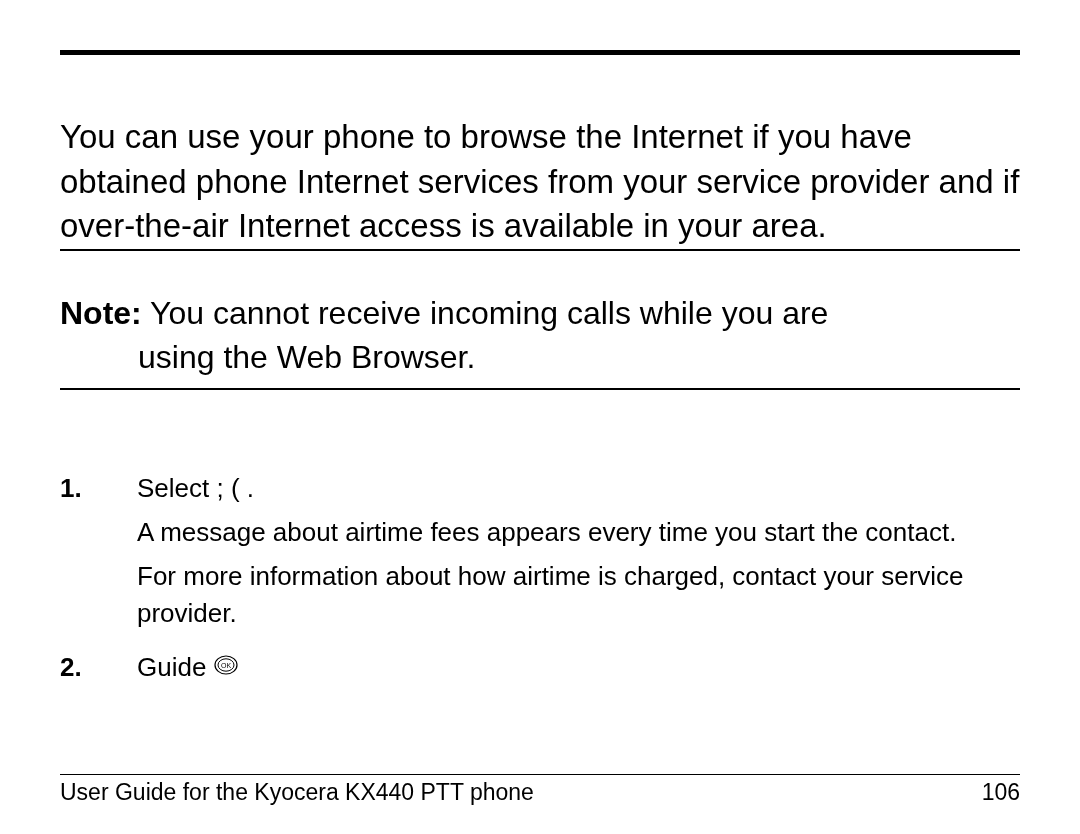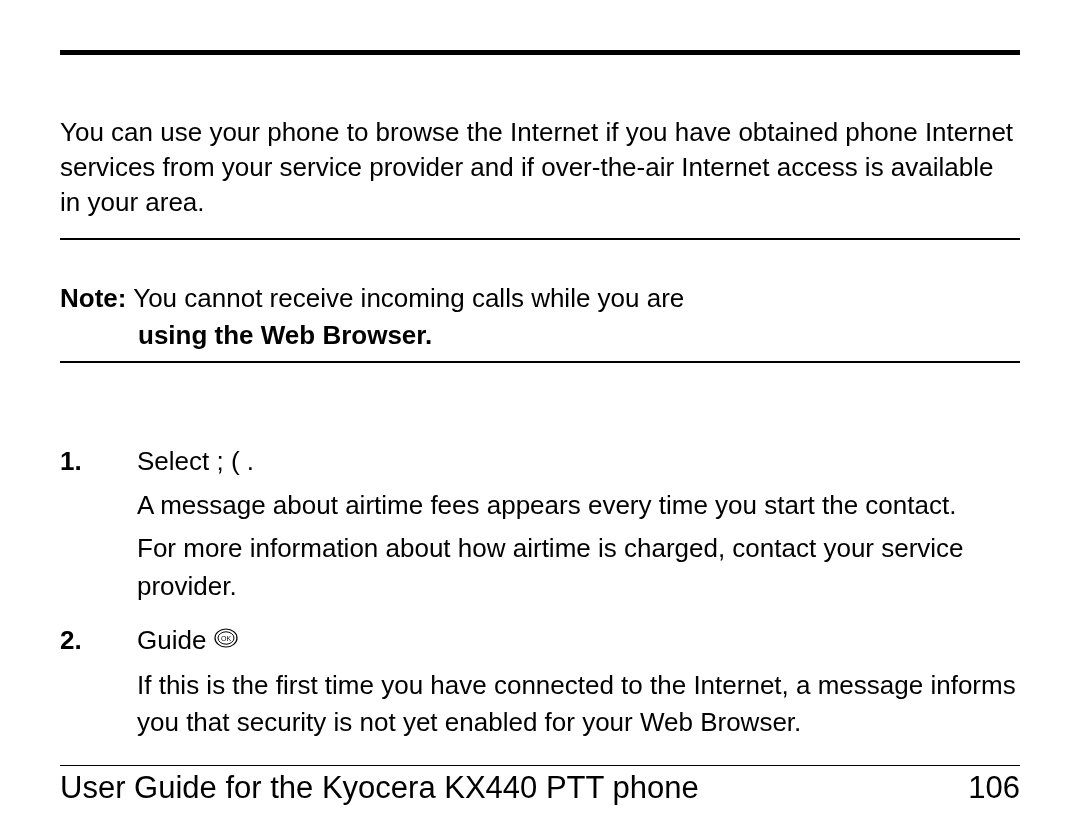--- a/index.html
+++ b/index.html
@@ -15,41 +15,39 @@
       color: #000;
       padding: 50px 60px 30px 60px;
       position: relative;
     }
     .hr-thick {
       border: none;
       border-top: 5px solid #000;
       margin-bottom: 60px;
     }
     .intro {
-      font-size: 26px;
+      font-size: 33px;
       line-height: 1.35;
-      margin-bottom: 18px;
     }
     .hr-thin-top {
       border: none;
       border-top: 2px solid #000;
       margin-bottom: 8px;
     }
     .note-block {
-      font-size: 26px;
+      font-size: 32px;
       line-height: 1.4;
       margin-top: 40px;
     }
     .note-label {
       font-weight: bold;
     }
     .note-indent {
       display: block;
       margin-left: 78px;
-      font-weight: bold;
     }
     .hr-thin-bottom {
       border: none;
       border-top: 2px solid #000;
       margin-top: 8px;
       margin-bottom: 80px;
     }
     .steps {
       font-size: 26px;
       line-height: 1.45;
@@ -83,21 +81,21 @@
       right: 60px;
     }
     .footer-line {
       border: none;
       border-top: 1px solid #000;
       margin-bottom: 4px;
     }
     .footer-row {
       display: flex;
       justify-content: space-between;
-      font-size: 31px;
+      font-size: 23px;
     }
   </style>
 </head>
 <body>
 
 <hr class="hr-thick">
 
 <p class="intro">You can use your phone to browse the Internet if you have obtained phone Internet services from your service provider and if over-the-air Internet access is available in your area.</p>
 
 <hr class="hr-thin-top">
@@ -117,21 +115,20 @@
     </div>
   </div>
   <div class="step">
     <div class="step-num">2.</div>
     <div class="step-body">
       <p><span>Guide </span><span class="ok-icon"><svg width="24" height="20" viewBox="0 0 24 20">
               <ellipse cx="12" cy="10" rx="11" ry="9" fill="none" stroke="#000" stroke-width="1.2"></ellipse>
               <ellipse cx="12" cy="10" rx="8" ry="6.2" fill="none" stroke="#000" stroke-width="1"></ellipse>
               <text x="12" y="13" font-size="7" font-family="Arial" text-anchor="middle" fill="#000">OK</text>
             </svg></span></p>
-      <p>If this is the first time you have connected to the Internet, a message informs you that security is not yet enabled for your Web Browser.</p>
     </div>
   </div>
 </div>
 
 <div class="footer">
   <hr class="footer-line">
   <div class="footer-row">
     <span>User Guide for the Kyocera KX440 PTT phone</span>
     <span>106</span>
   </div>

